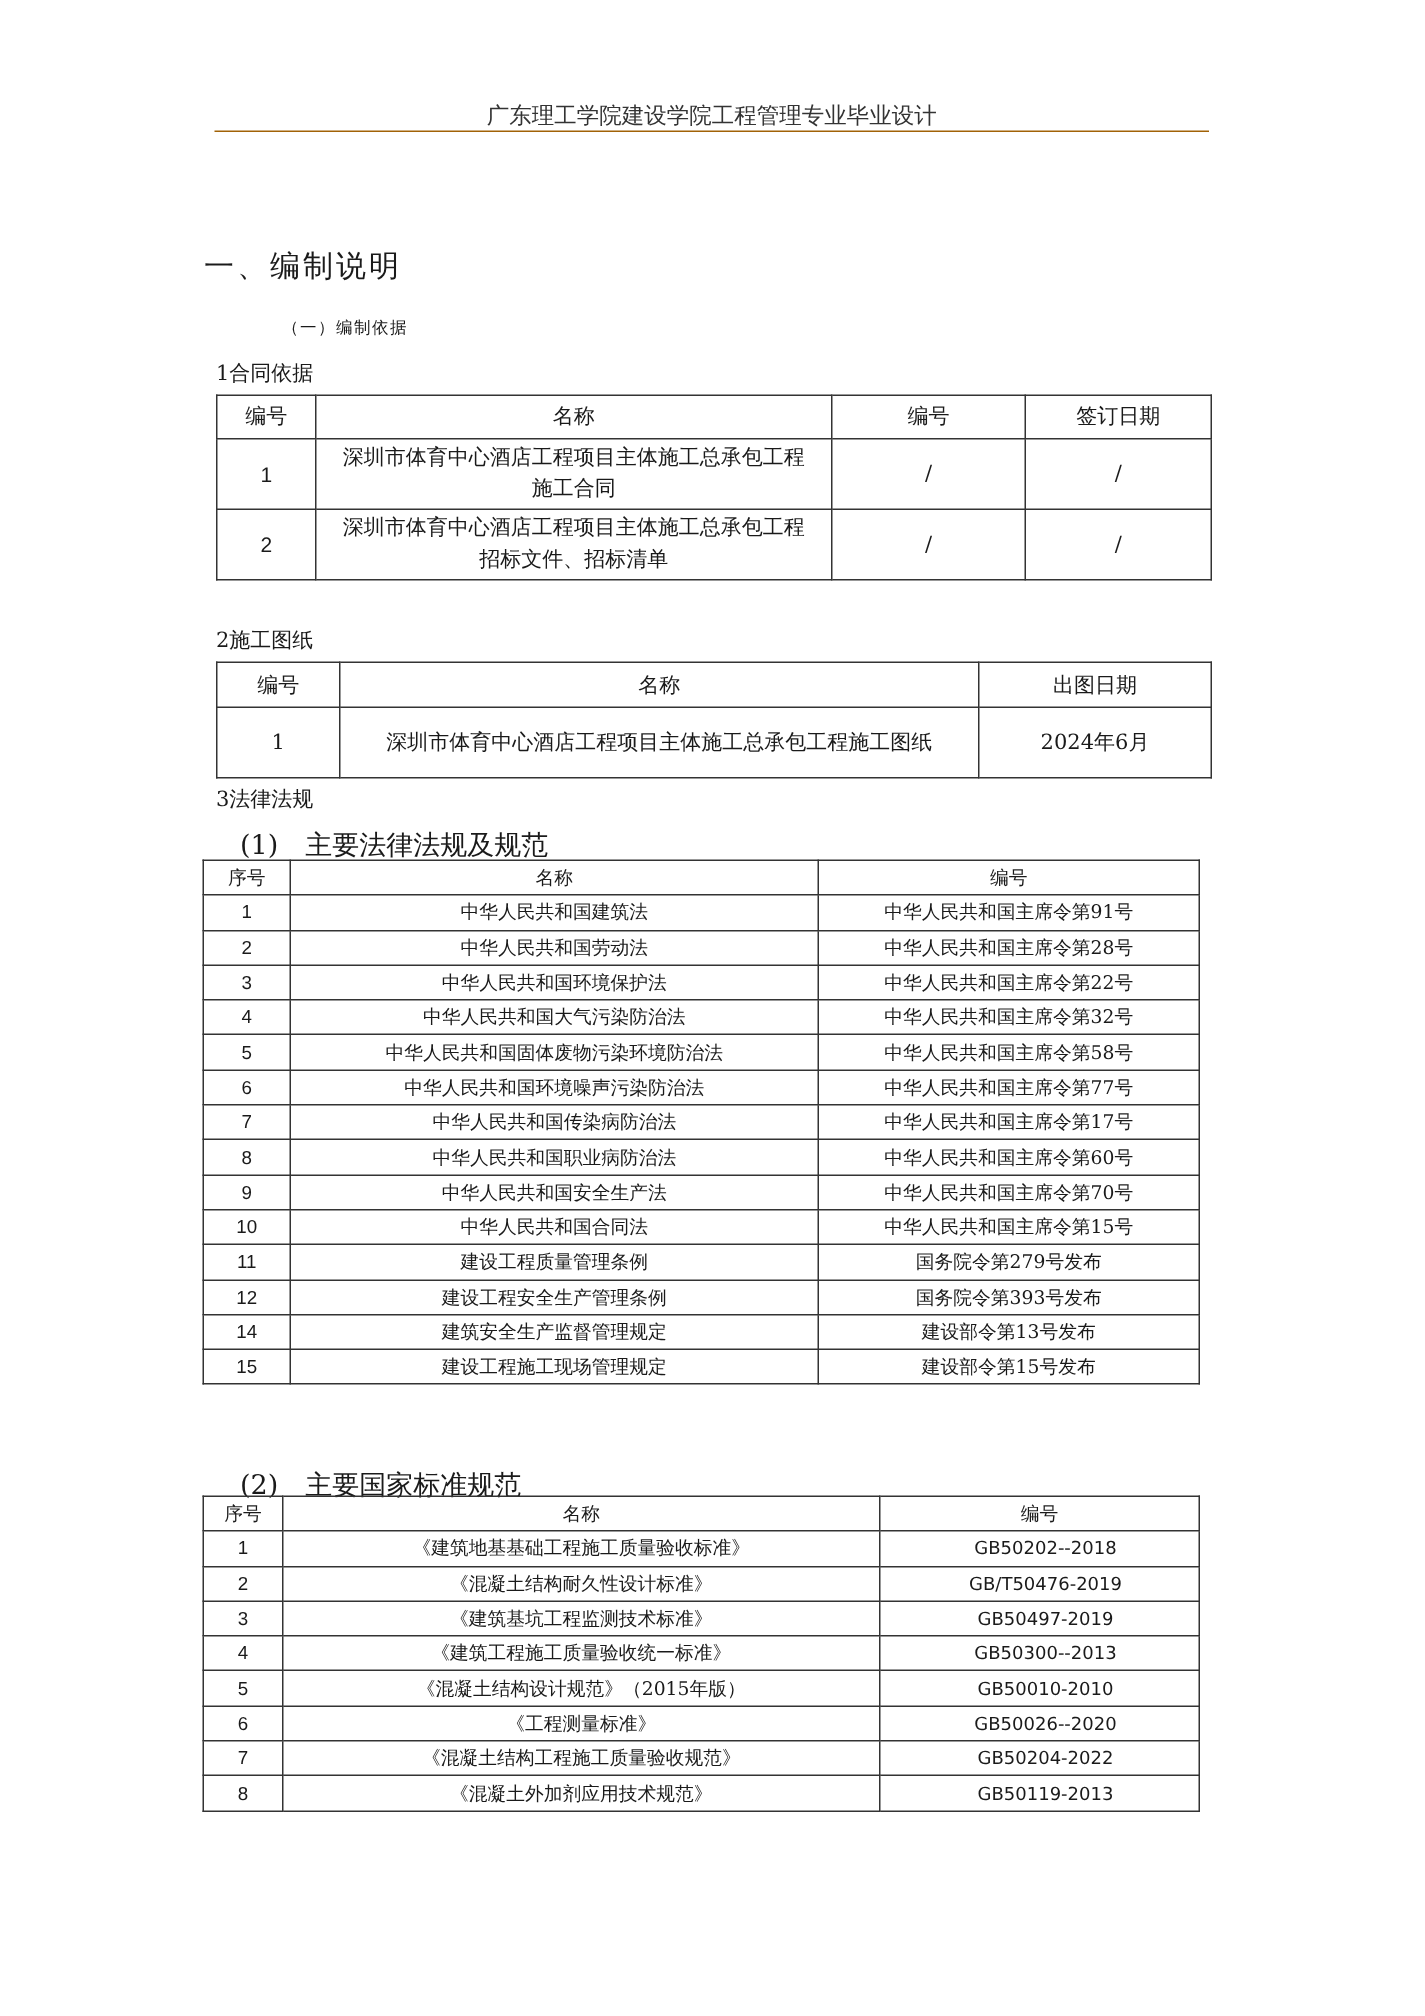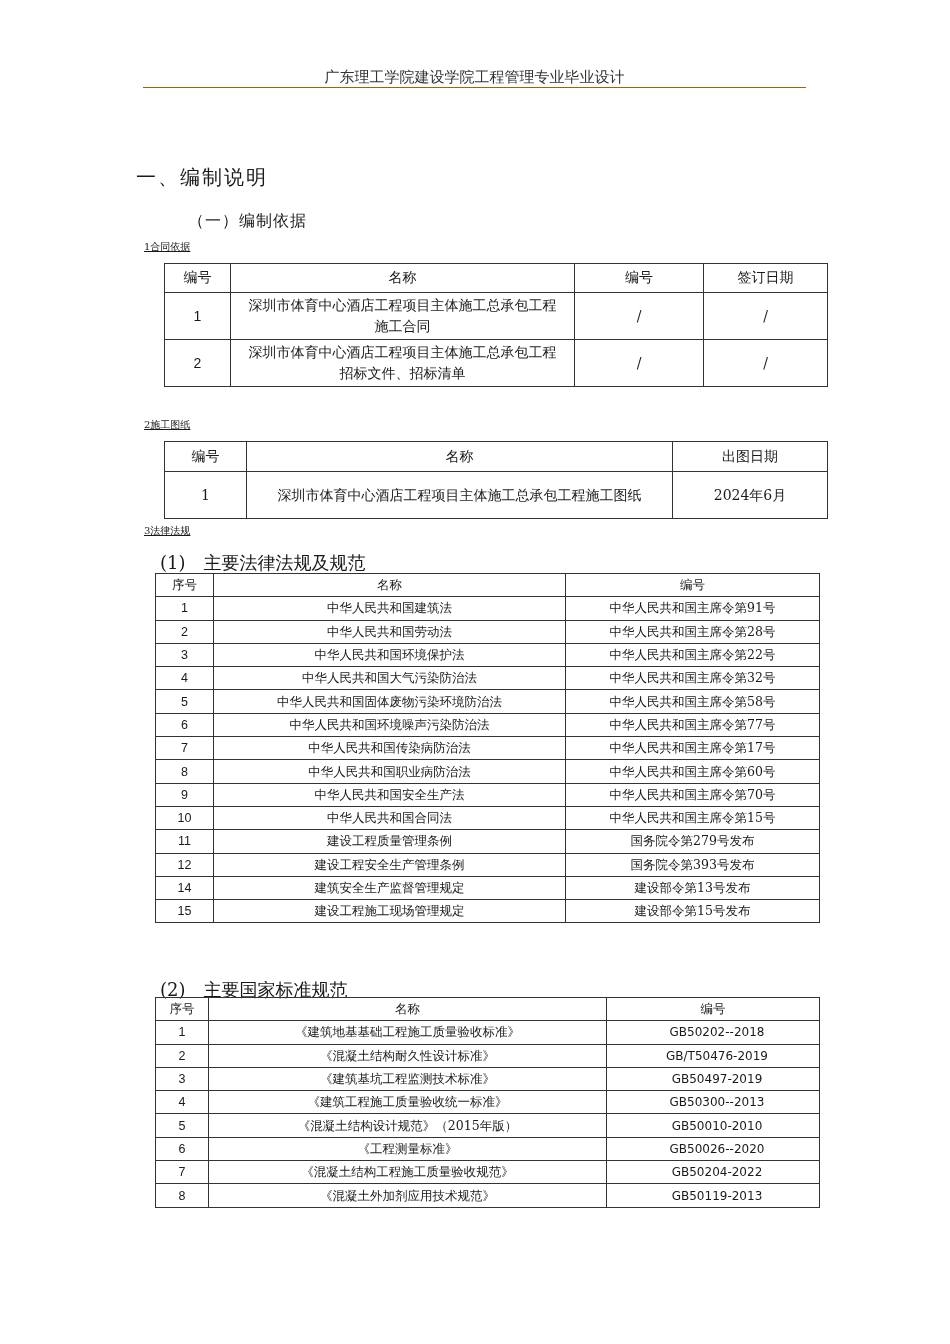--- a/index.html
+++ b/index.html
@@ -2,24 +2,24 @@
 <html><head>
 <meta charset="utf-8">
 <style>
   html, body { margin:0; padding:0; background:#ffffff; }
   body { width:950px; height:1344px; position:relative; overflow:hidden;
          font-family:"DejaVu Serif", serif; color:#1a1a1a; }
   .abs { position:absolute; }
   .page-header { left:143px; top:68px; width:663px; height:19px; border-bottom:1px solid #a16207;
                  text-align:center; font-size:15px; line-height:18px; color:#333; }
   .h1 { left:136px; top:164px; font-size:20px; letter-spacing:2px; }
-  .h2 { left:188px; top:211px; font-size:16px; letter-spacing:1px; }
-  .h3 { font-size:10px;text-decoration:underline; }
+  .h2 { left:188px; top:211px; font-size:11px; letter-spacing:1px; }
+  .h3 { font-size:14px; }
   .h4 { font-size:18px; }
-  table { border-collapse:collapse; position:absolute; table-layout:fixed;margin-left:20px; }
+  table { border-collapse:collapse; position:absolute; table-layout:fixed; }
   td, th { border:1px solid #333; text-align:center; vertical-align:middle; padding:0 4px;
            font-weight:normal; }
   .t1 { left:144px; top:263px; width:663px; font-size:14px; }
   .t1 th { height:28px; }
   .t1 td { height:46px; line-height:21px; }
   .t2 { left:144px; top:441px; width:663px; font-size:14px; }
   .t2 th { height:29px; }
   .t2 td { height:46px; line-height:21px; }
   .t3 { left:135px; top:573px; width:664px; font-size:12.5px; }
   .t3 th, .t3 td { height:22.3px; line-height:20px; }

